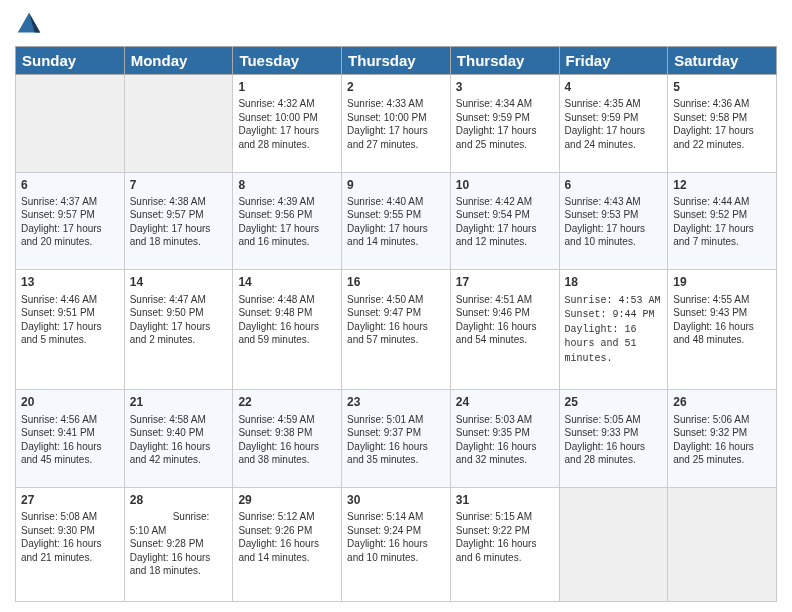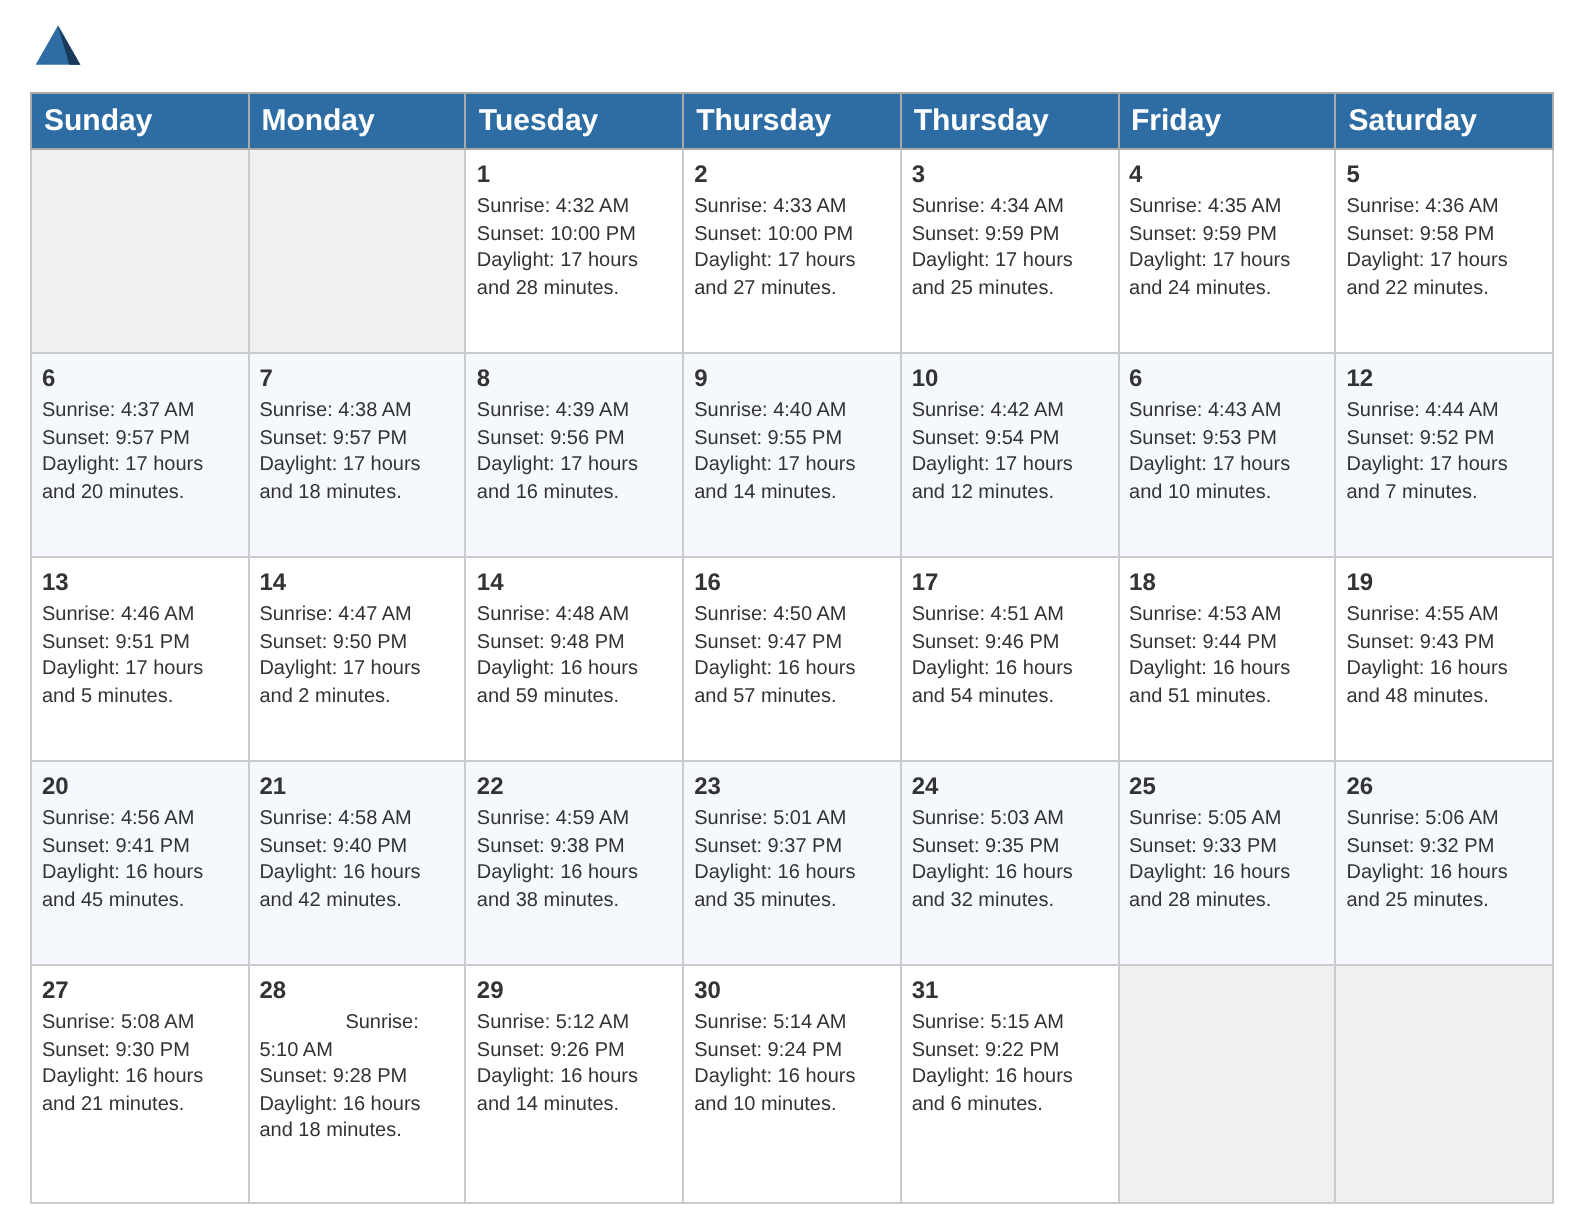--- a/index.html
+++ b/index.html
@@ -180,21 +180,21 @@
 Daylight: 17 hours and 2 minutes.</span></span></td>
           <td><span class="cell-content"><span class="day-num">14</span><span style="white-space: pre-line;">Sunrise: 4:48 AM
 Sunset: 9:48 PM
 Daylight: 16 hours and 59 minutes.</span></span></td>
           <td><span class="cell-content"><span class="day-num">16</span><span style="white-space: pre-line;">Sunrise: 4:50 AM
 Sunset: 9:47 PM
 Daylight: 16 hours and 57 minutes.</span></span></td>
           <td><span class="cell-content"><span class="day-num">17</span><span style="white-space: pre-line;">Sunrise: 4:51 AM
 Sunset: 9:46 PM
 Daylight: 16 hours and 54 minutes.</span></span></td>
-          <td><span class="cell-content"><span class="day-num">18</span><span style="white-space: pre-line;">Sunrise: 4:53 AM
+          <td><span class="cell-content"><span class="day-num">18</span><span style="white-space: pre-line; font-family: Liberation Mono, monospace;">Sunrise: 4:53 AM
 Sunset: 9:44 PM
 Daylight: 16 hours and 51 minutes.</span></span></td>
           <td><span class="cell-content"><span class="day-num">19</span><span style="white-space: pre-line;">Sunrise: 4:55 AM
 Sunset: 9:43 PM
 Daylight: 16 hours and 48 minutes.</span></span></td>
         </tr>
         <tr>
           <td><span class="cell-content"><span class="day-num">20</span><span style="white-space: pre-line;">Sunrise: 4:56 AM
 Sunset: 9:41 PM
 Daylight: 16 hours and 45 minutes.</span></span></td>

